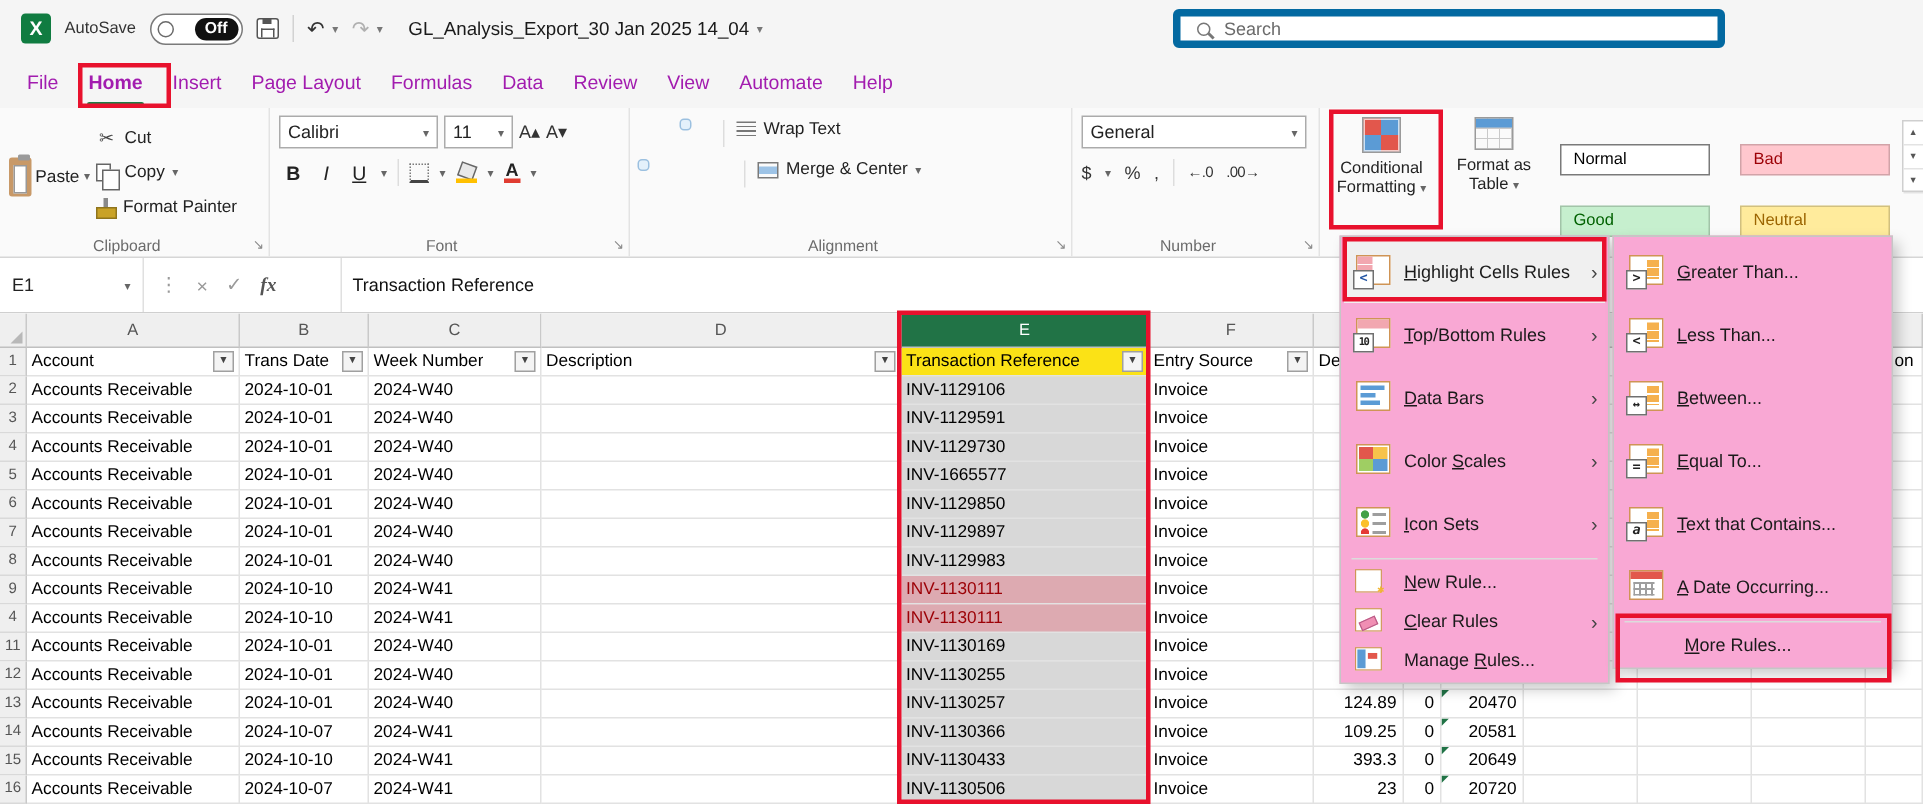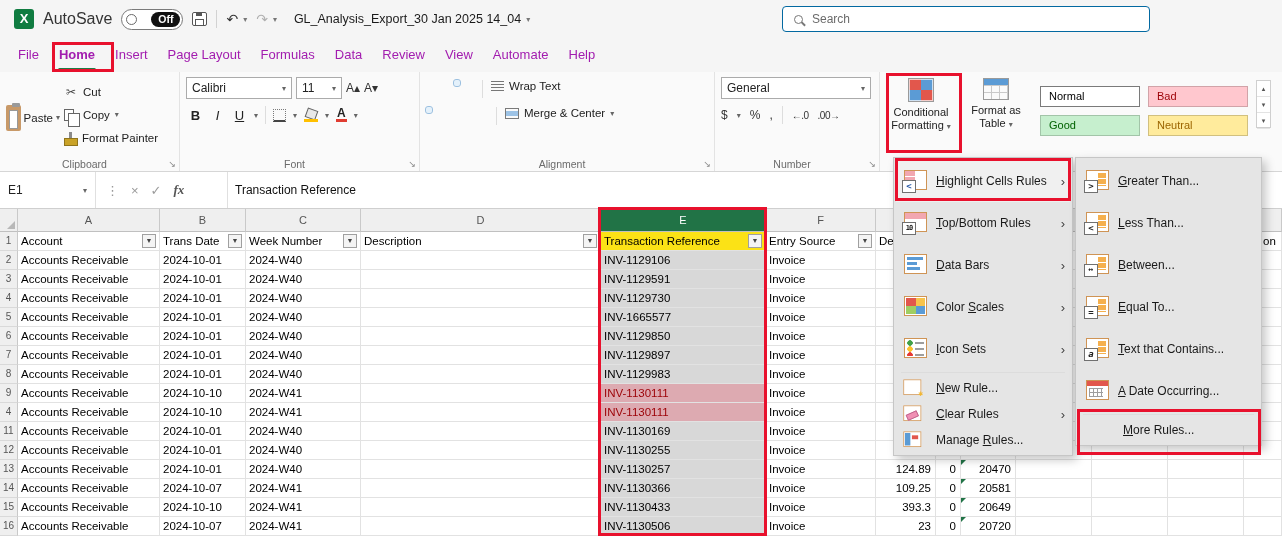--- a/index.html
+++ b/index.html
@@ -3,33 +3,33 @@
 <meta charset="utf-8">
 <style>
   *{margin:0;padding:0;box-sizing:border-box}
   html,body{width:1282px;height:536px;overflow:hidden}
   body{font-family:"Liberation Sans","DejaVu Sans",sans-serif;font-size:12px;color:#222;background:#fff;position:relative}
   u{text-underline-offset:1px}
 
   
   .titlebar{position:absolute;left:0;top:0;width:100%;height:38px;background:#f5f5f5;display:flex;align-items:center;gap:9px;padding-left:14px}
   .xlicon{width:20px;height:20px;background:#107c41;color:#fff;font-weight:bold;font-size:13px;text-align:center;line-height:20px;border-radius:3px;flex:none}
-  .as-label{font-size:16px;color:#333}
+  .as-label{font-size:11px;color:#333}
   .as-toggle{display:flex;align-items:center;border:1px solid #7a7a7a;border-radius:11px;height:21px;width:62px;background:#fff;padding:2px}
   .as-knob{width:11px;height:11px;border:1.5px solid #6a6a6a;border-radius:50%;background:#fff;margin-left:2px}
   .as-state{margin-left:auto;background:#111;color:#fff;border-radius:9px;font-size:10.5px;line-height:15px;padding:0 7px}
   .save-ico{width:15px;height:14px;border:1.5px solid #555;border-radius:2px;position:relative;background:#fff}
   .save-ico::before{content:"";position:absolute;left:3px;top:-1px;width:6px;height:4px;background:#555}
   .save-ico::after{content:"";position:absolute;left:2px;bottom:0;width:7px;height:5px;border:1px solid #555;border-bottom:none}
   .tb-sep{width:1px;height:18px;background:#d2d2d2}
   .tb-glyph{font-size:14px;color:#333}
   .tb-glyph.dis{color:#b0b0b0}
   .mini-dd{font-size:8px;color:#777;margin-left:-4px}
   .fname{font-size:12.5px;color:#1a1a1a;margin-left:8px;white-space:nowrap}
-  .searchbox{position:absolute;left:782px;top:6px;width:368px;height:26px;background:#fff;border:1px solid #0369a1;border-radius:4px;display:flex;align-items:center;gap:9px;padding:0 11px;color:#6b6b6b}
+  .searchbox{position:absolute;left:782px;top:6px;width:368px;height:26px;background:#fff;border:5px solid #0369a1;border-radius:4px;display:flex;align-items:center;gap:9px;padding:0 11px;color:#6b6b6b}
   .mag{width:9px;height:9px;border:1.5px solid #777;border-radius:50%;position:relative;flex:none}
   .mag::after{content:"";position:absolute;width:5px;height:1.5px;background:#777;transform:rotate(45deg);right:-4px;bottom:-2px}
 
   
   .menubar{position:absolute;left:0;top:38px;width:100%;height:34px;background:#f5f5f5;display:flex;align-items:stretch;padding-left:8px}
   .mtab{position:relative;padding:0 10px;line-height:33px;font-size:13px;color:#a21caf;white-space:nowrap}
   .mtab.active{font-weight:700}
   .mtab.active::after{content:"";position:absolute;left:9px;right:9px;bottom:1px;height:3px;background:#1e7c45;border-radius:2px}
 
   
@@ -77,21 +77,21 @@
   .mc-ico{width:14px;height:11px;border:1px solid #7a7a7a;background:linear-gradient(#9dc3e6 0 0) center/100% 5px no-repeat;flex:none}
   .g-num{width:165px}
   .nrow2{display:flex;align-items:center;gap:9px;margin-top:7px;font-size:12px;color:#333}
   .nsm{font-size:10px;letter-spacing:-.5px;white-space:nowrap}
   .g-styles{flex:1;display:flex;gap:8px;padding-top:6px;border-right:none}
   .bigbtn{display:flex;flex-direction:column;align-items:center;text-align:center;font-size:11px;line-height:13px;gap:4px;color:#222}
   .cfbtn{width:70px}
   .fatbtn{width:64px}
   .cf-ico{width:26px;height:24px;border:1px solid #9a9a9a;background:linear-gradient(90deg,#e2574c 50%,#5b9bd5 50%) 0 0/100% 50% no-repeat,linear-gradient(90deg,#5b9bd5 50%,#e2574c 50%) 0 100%/100% 50% no-repeat;box-shadow:inset 0 0 0 1px rgba(255,255,255,.7)}
   .fat-ico{width:26px;height:22px;border:1px solid #9a9a9a;background:linear-gradient(#5b9bd5,#5b9bd5) 0 0/100% 6px no-repeat,repeating-linear-gradient(90deg,transparent 0 7px,#c9c9c9 7px 8px),repeating-linear-gradient(transparent 0 6px,#c9c9c9 6px 7px)}
-  .gallery{display:grid;grid-template-columns:100px 100px;grid-auto-rows:21px;gap:8px;margin-left:4px;margin-top:8px}
+  .gallery{display:grid;grid-template-columns:100px 100px;grid-auto-rows:21px;gap:20px;margin-left:4px;margin-top:18px}
   .chip{font-size:11px;line-height:19px;padding-left:8px;border:1px solid rgba(0,0,0,.18);overflow:hidden;white-space:nowrap}
   .chip.sel-chip{border:1.5px solid #7a7a7a}
   .galscroll{width:15px;height:48px;border:1px solid #cfcfcf;background:#fff;display:flex;flex-direction:column;margin-top:2px}
   .galscroll span{flex:1;font-size:7px;text-align:center;color:#555;line-height:15px;border-bottom:1px solid #e3e3e3}
 
   
   .fbar{position:absolute;left:0;top:172px;width:100%;height:37px;background:#fff;border-bottom:1px solid #cfcfcf;display:flex;align-items:stretch}
   .namebox{width:96px;border-right:1px solid #e0e0e0;display:flex;align-items:center;padding:0 8px;font-size:12px;gap:4px}
   .namebox .dd{margin-left:auto}
   .fbicons{width:132px;display:flex;align-items:center;gap:12px;padding:0 10px;color:#9a9a9a;border-right:1px solid #e0e0e0;font-size:13px}
@@ -114,21 +114,21 @@
   .htxt{white-space:nowrap;overflow:hidden}
   .filt{margin-left:auto;flex:none;width:14px;height:14px;border:1px solid #a0a0a0;background:#f4f4f4;font-size:7px;line-height:12px;text-align:center;color:#444}
   .e1{background:#fbe216}
   .m-on{padding-left:19px}
   .sel{background:#d8d8d8}
   .dup{background:#ddaab1;color:#9c0006}
   .num{text-align:right;padding-right:4px}
   .flag::before{content:"";position:absolute;left:0;top:0;border-top:5px solid #217346;border-right:5px solid transparent}
 
   
-  .menu{position:absolute;background:#e5e5e5;border:1px solid #c6c6c6;box-shadow:4px 4px 9px rgba(0,0,0,.22);z-index:60;padding:2px;font-size:12px}
+  .menu{position:absolute;background:#f9a8d4;border:1px solid #c6c6c6;box-shadow:4px 4px 9px rgba(0,0,0,.22);z-index:60;padding:2px;font-size:12px}
   #cfMenu{left:893px;top:157px;width:180px}
   #hcrMenu{left:1075px;top:157px;width:187px}
   .mitem{display:flex;align-items:center;height:42px;padding:0 5px;gap:7px;color:#1a1a1a;white-space:nowrap}
   .mitem.small{height:26px}
   .mitem.hot{background:#f0f0f0}
   .mitem.indent{padding-left:45px}
   .msub{margin-left:auto;color:#444;font-size:13px}
   .msep{border-top:1px solid #dcdcdc;margin:2px 5px}
   .mico{width:28px;height:26px;position:relative;flex:none}
   .mitem.small .mico{transform:scale(.78);transform-origin:left center}

